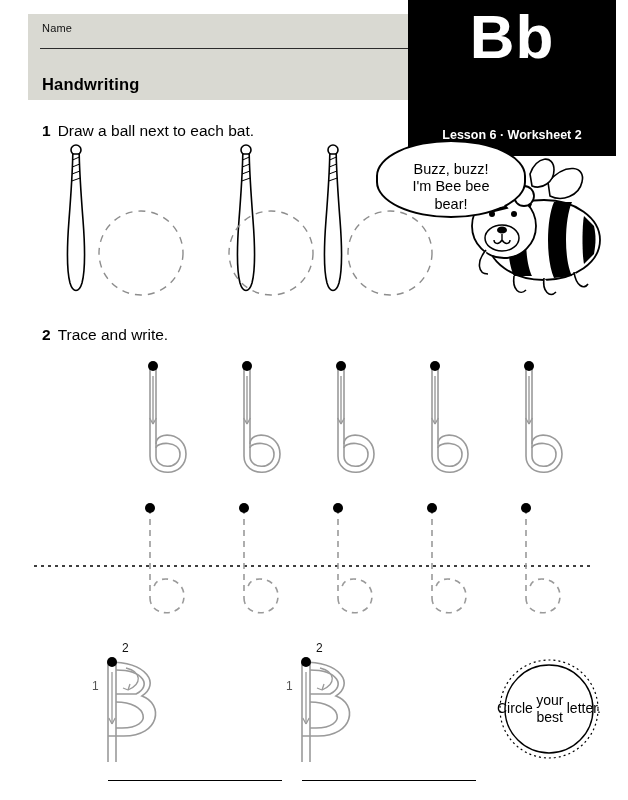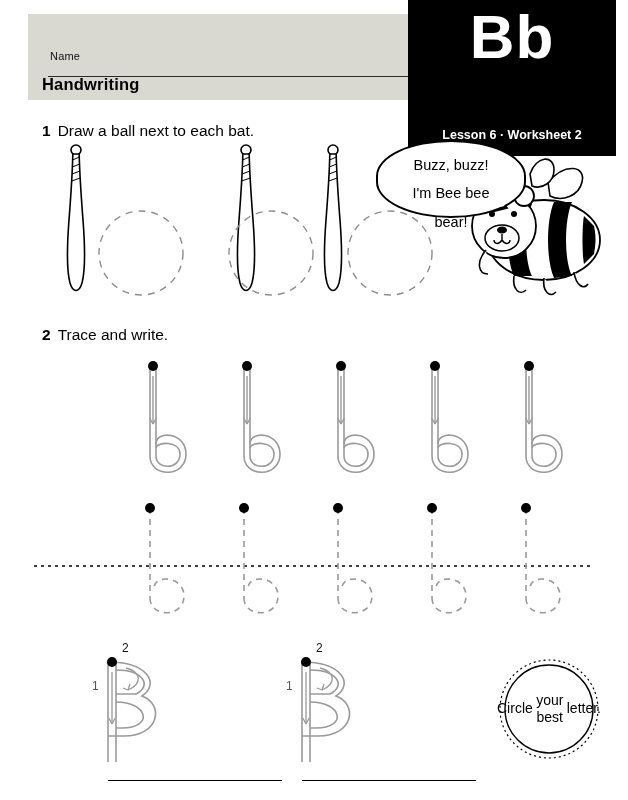--- a/index.html
+++ b/index.html
@@ -20,25 +20,24 @@
   .header-band {
     position: absolute;
     left: 28px;
     top: 14px;
     width: 570px;
     height: 86px;
     background: #d9d9d2;
   }
   .name-row {
     position: absolute;
-    left: 48px;
+    left: 40px;
     top: 22px;
     width: 372px;
     height: 30px;
-    margin-top: 28px;
   }
   .name-label {
     position: absolute;
     left: 2px;
     top: 0px;
     font-size: 11px;
     color: #111;
     letter-spacing: .2px;
   }
   .name-line {
@@ -106,27 +105,27 @@
     top: 140px;
     width: 146px;
     height: 74px;
     border: 2px solid #000;
     border-radius: 50% / 46%;
     background: #fff;
     z-index: 5;
   }
   .bubble-text {
     position: absolute;
-    left: 0; top: 15px;
+    left: 0; top: 8px;
     width: 146px;
     height: 74px;
     display: flex;
     flex-direction: column;
     align-items: center;
-    justify-content: space-between;
+    justify-content: center;
     text-align: center;
     font-size: 14.5px;
     line-height: 1.18;
   }
   .bubble-tail {
     position: absolute;
     left: 493px;
     top: 196px;
     width: 0; height: 0;
     border-left: 16px solid #000;

